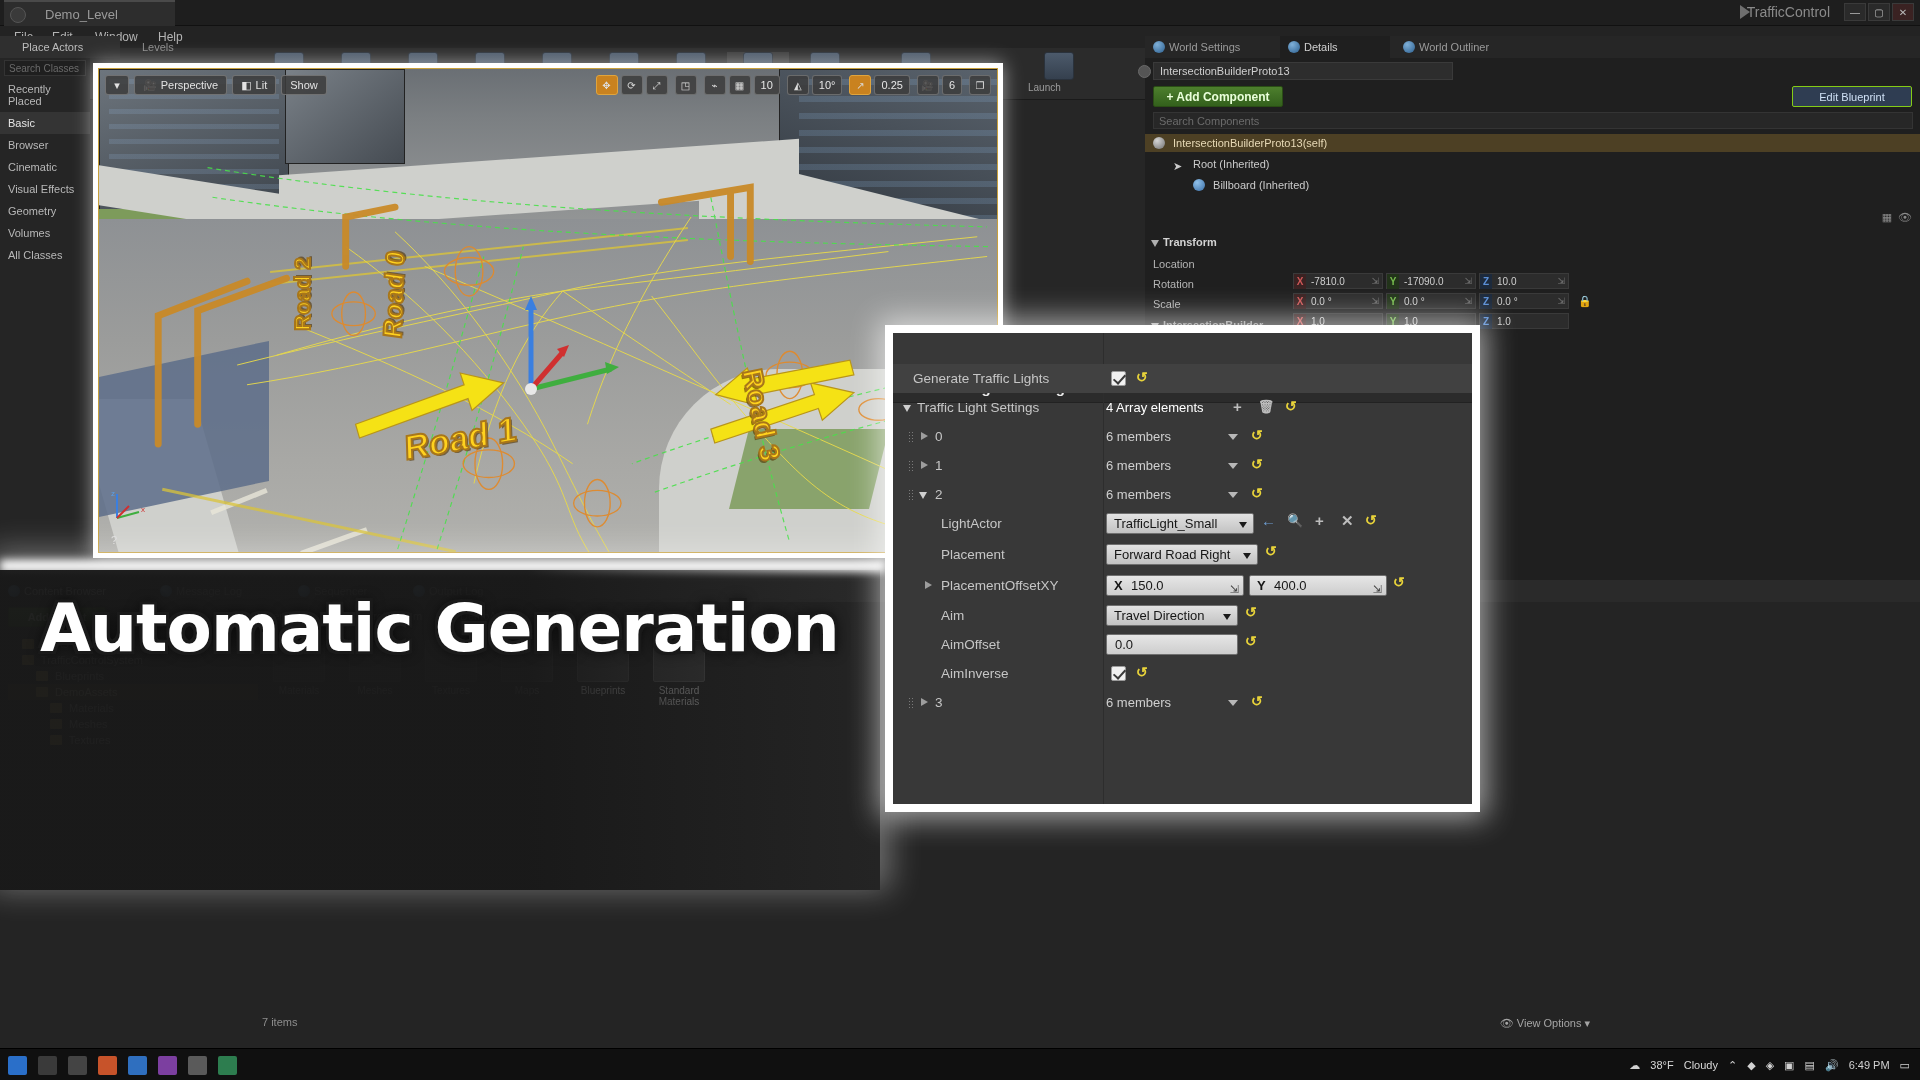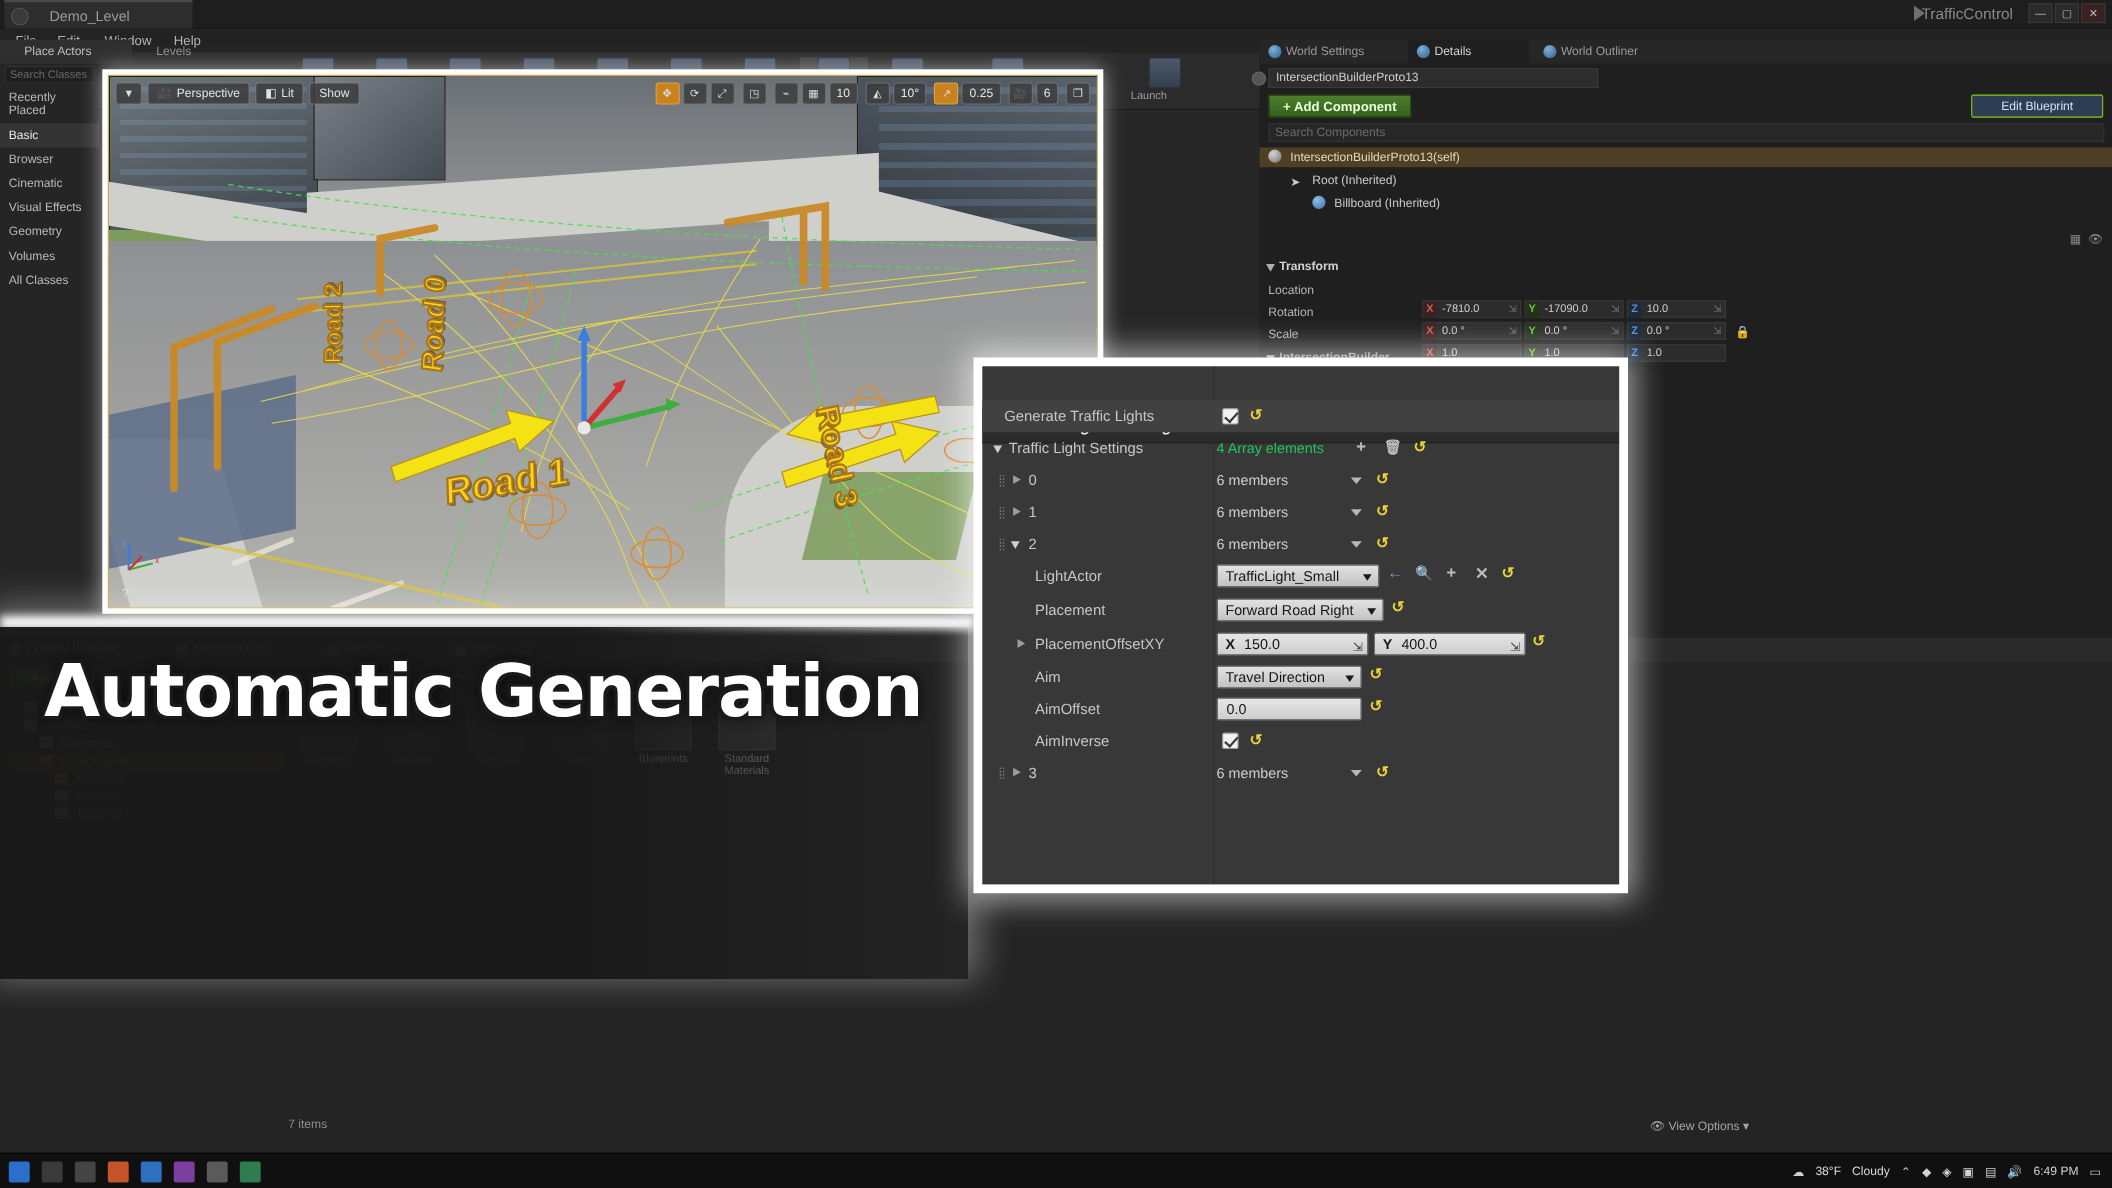--- a/index.html
+++ b/index.html
@@ -343,21 +343,21 @@
   .numfield {
     position:absolute; height:21px; background:linear-gradient(#e6e6e6,#cdcdcd);
     border:1px solid #6f6f6f; border-radius:2px;
     color:#161616; font-size:13px; line-height:20px;
   }
   .numfield .axl { position:absolute; left:7px; top:0; font-weight:bold; }
   .numfield .nv { position:absolute; left:24px; top:0; }
   .numfield .dr { position:absolute; right:4px; top:3px; color:#3a3a3a; font-size:11px; }
   .ibtn { position:absolute; color:#bdbdbd; font-size:15px; font-weight:bold; }
   .ibtn.blue { color:#6e9fd4; }
-  .arr-count { position:absolute; left:213px; top:0; height:29px; line-height:29px; color:#22c55e; font-size:13px; }
+  .arr-count { position:absolute; left:213px; top:0; height:29px; line-height:29px; color:#ffffff; font-size:13px; }
   .chev-d {
     position:absolute; width:0;height:0;
     border-top:6px solid #b8b8b8; border-left:5px solid transparent; border-right:5px solid transparent;
   }
 
   
   .bigtitle {
     position:absolute; left:40px; top:595px; width:880px;
     color:#fff; font-size:66px; font-weight:bold; line-height:1.02;
     letter-spacing:-1px;

